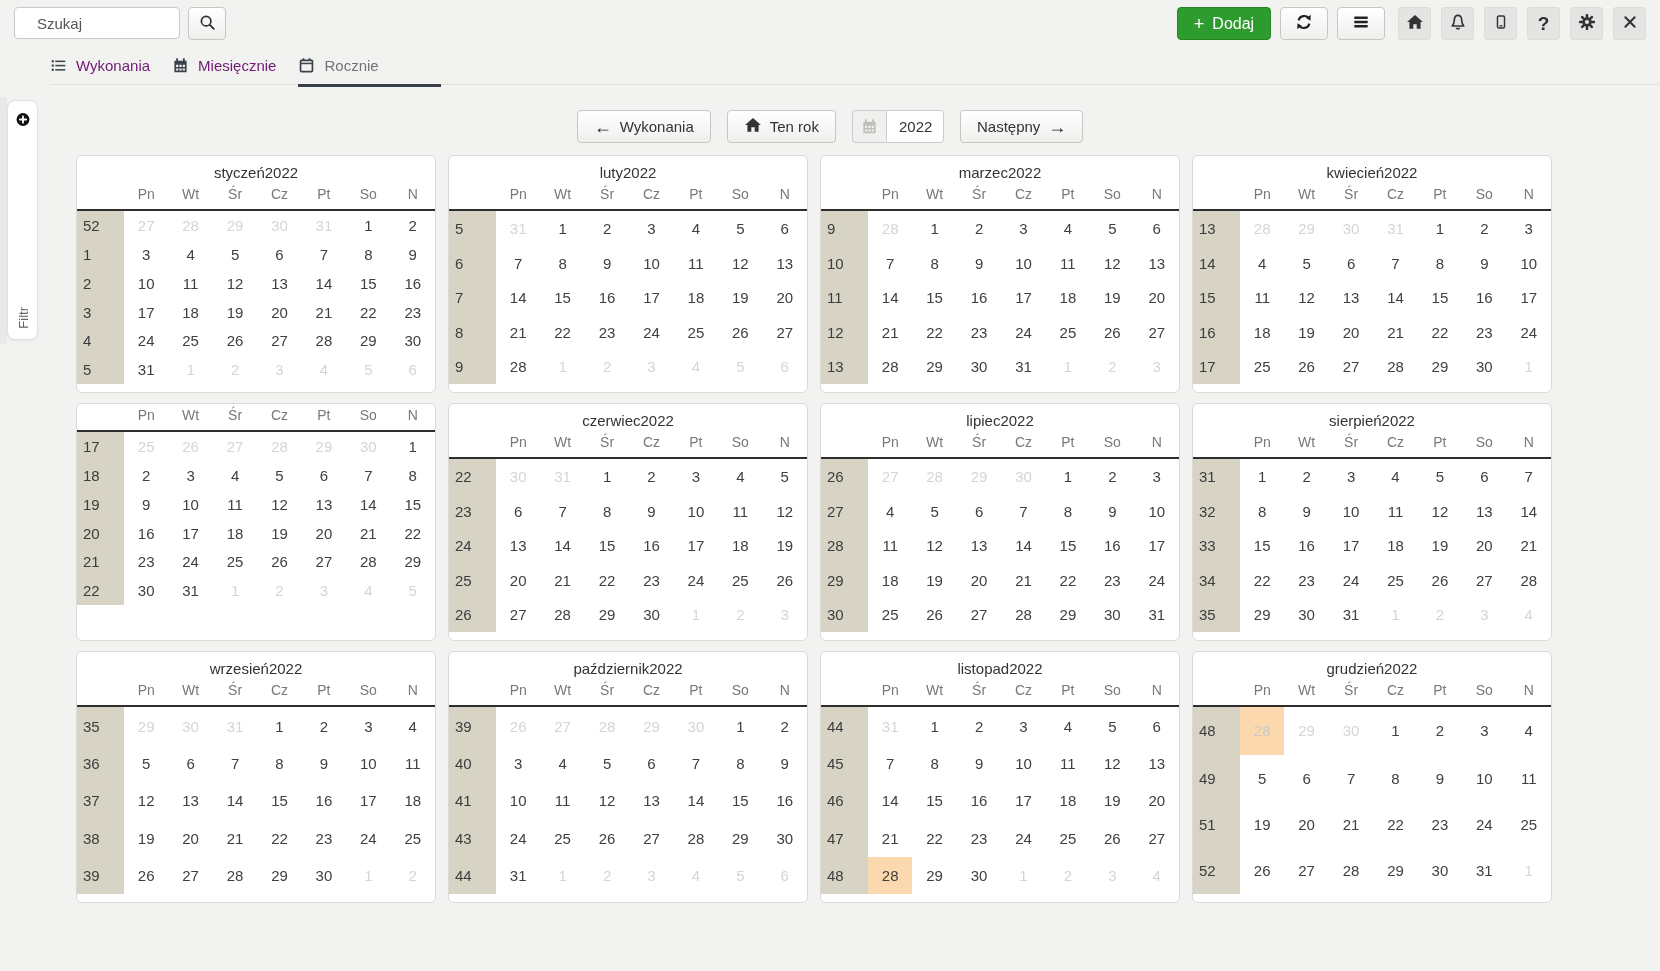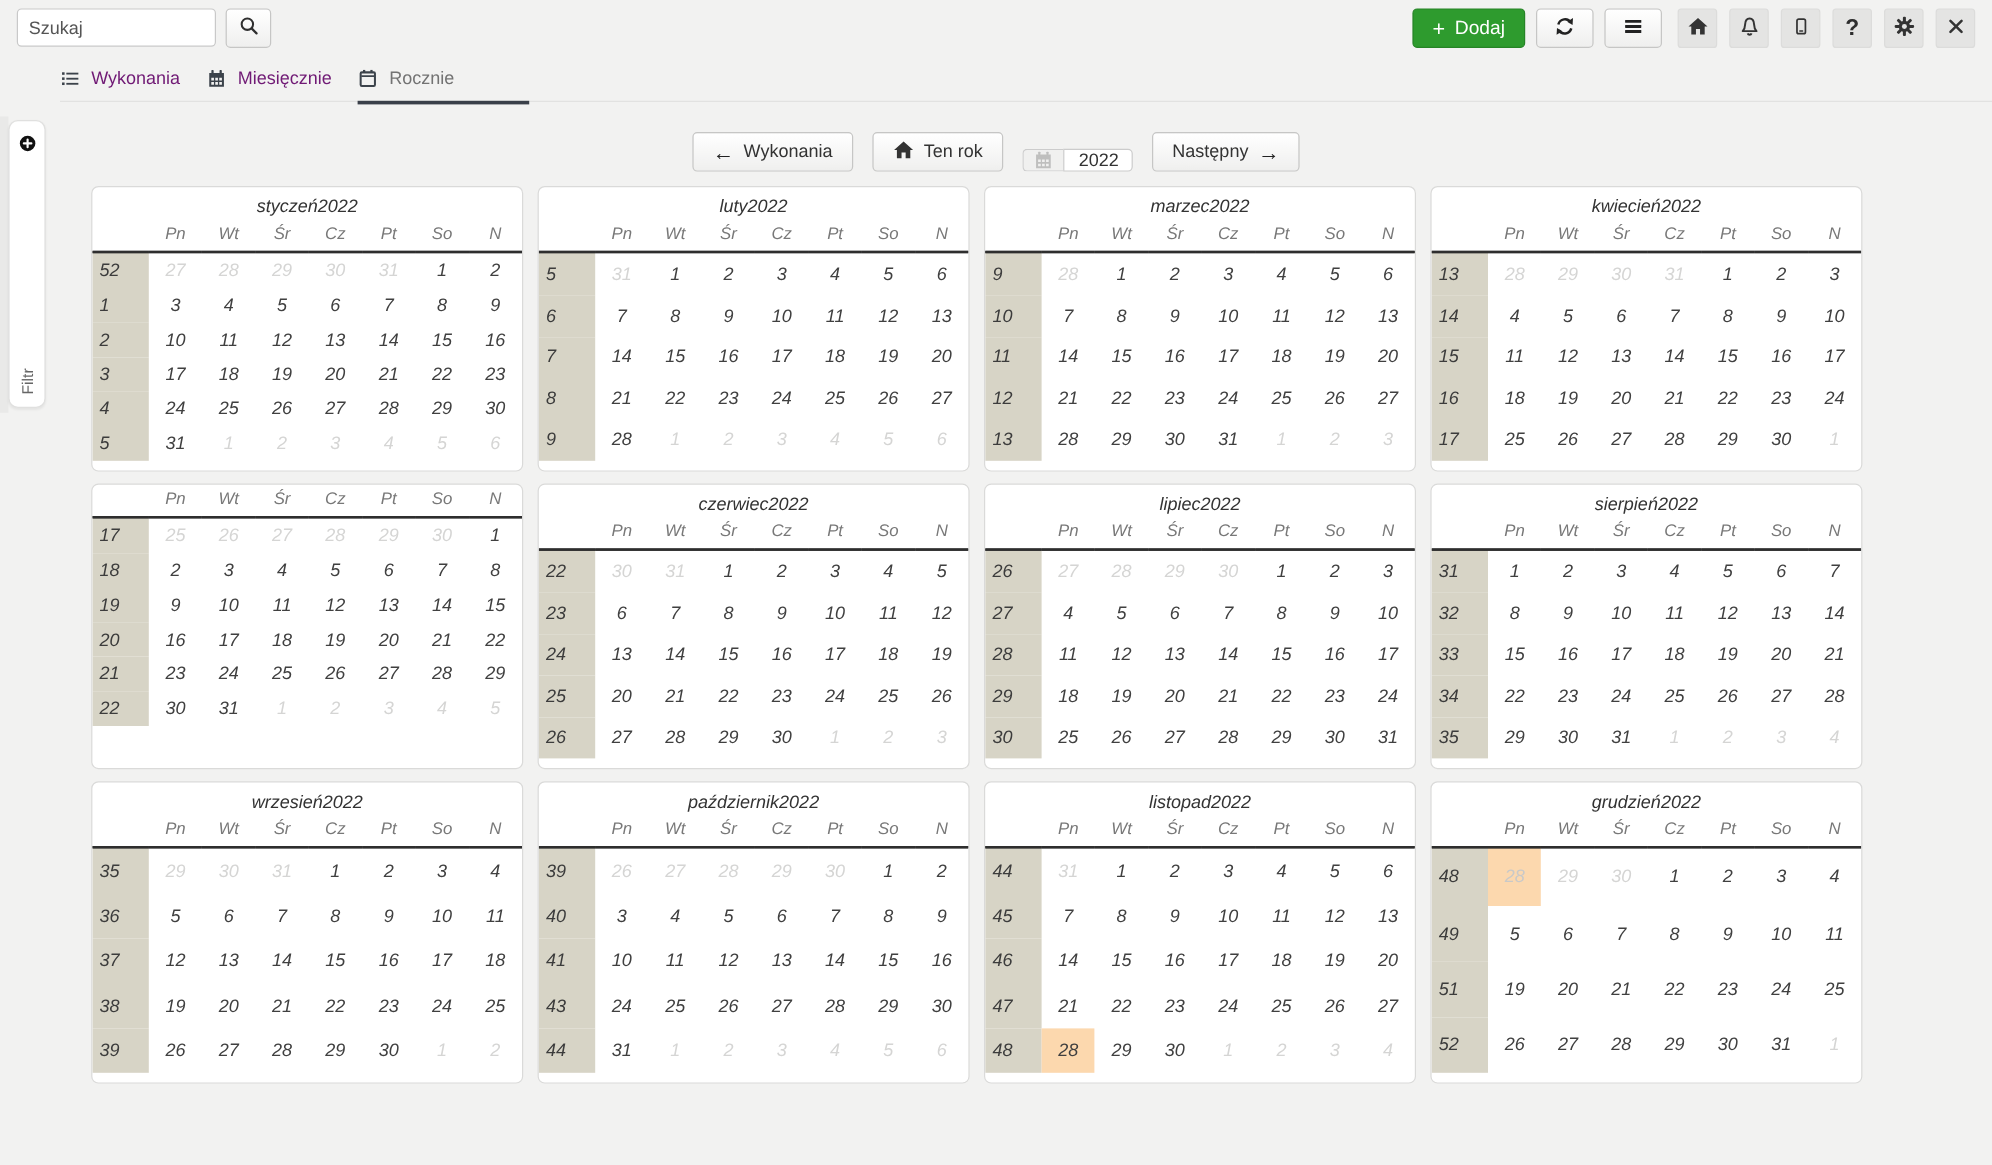--- a/index.html
+++ b/index.html
@@ -10,21 +10,21 @@
   *{box-sizing:border-box;}
   html,body{margin:0;padding:0;}
   body{
     width:1660px;height:971px;position:relative;overflow:hidden;
     background:var(--page-bg);
     font-family:"Liberation Sans","DejaVu Sans",sans-serif;color:#333;
   }
   
   .topbar{position:absolute;top:7px;left:14px;right:14px;height:36px;display:flex;align-items:flex-start;}
   .search-input{width:166px;height:32px;border:1px solid #c9c9c9;border-radius:4px;background:#fff;
-    padding:0 9px;font-size:15px;color:#0f172a;font-family:inherit;outline:none;}
+    padding:0 22px;font-size:15px;color:#0f172a;font-family:inherit;outline:none;}
   .search-input::placeholder{color:#555;opacity:1;}
   .btn{display:inline-flex;align-items:center;justify-content:center;height:33px;
     border:1px solid #c6c6c5;border-radius:4px;background:linear-gradient(#ffffff,#efefee);
     font-size:15px;color:#333;cursor:pointer;font-family:inherit;gap:8px;}
   .search-btn{width:38px;margin-left:8px;color:#2f2f2f;}
   .topbar-right{margin-left:auto;display:flex;align-items:flex-start;gap:9px;}
   .btn-green{width:94px;background:var(--green);border-color:var(--green-border);color:#fff;font-size:16px;}
   .btn-green .plus{font-size:18px;font-weight:400;line-height:1;}
   .btn-wide{width:48px;color:#222;}
   .flat-group{display:flex;gap:10px;margin-left:4px;}
@@ -43,28 +43,28 @@
   .filter-panel{position:absolute;left:7px;top:100px;width:31px;height:240px;background:#fff;
     border:1px solid #e0e0df;border-radius:8px;box-shadow:0 1px 2px rgba(0,0,0,.06);cursor:pointer;}
   .plus-circle{position:absolute;top:11px;left:50%;transform:translateX(-50%);color:#111;display:inline-flex;}
   .filter-label{position:absolute;bottom:10px;left:50%;transform:translateX(-50%) ;
     writing-mode:vertical-rl;text-orientation:mixed;transform:translateX(-50%) rotate(180deg);
     font-size:13px;color:#666;}
   
   .year-nav{position:absolute;top:110px;left:0;right:0;display:flex;justify-content:center;gap:16px;}
   .year-nav .btn{padding:0 16px;}
   .arrow{font-size:18px;line-height:1;color:#222;}
-  .year-group{display:flex;height:33px;align-items:flex-end;}
+  .year-group{display:flex;height:33px;}
   .year-addon{width:34px;display:flex;align-items:center;justify-content:center;background:#f0f0ef;
     border:1px solid #ccc;border-right:none;border-radius:4px 0 0 4px;color:#bfbfbe;}
   .year-input{width:58px;border:1px solid #ccc;border-radius:0 4px 4px 0;background:#fff;
     font-size:15px;color:#333;padding:0 0 0 12px;font-family:inherit;outline:none;}
   
   .cal-grid{position:absolute;top:155px;left:76px;display:grid;
-    grid-template-columns:repeat(4,360px);grid-template-rows:238px 238px 252px;gap:10px 12px;font-style:italic;}
+    grid-template-columns:repeat(4,360px);grid-template-rows:238px 238px 252px;gap:10px 12px;}
   .cal-card{background:#fff;border:1px solid var(--card-border);border-radius:6px;overflow:hidden;
     padding-bottom:4px;}
   .cal-title{text-align:center;font-size:15px;color:#333;padding:8px 0 2px;}
   table.cal{width:100%;height:calc(100% - 31px);border-collapse:collapse;table-layout:fixed;}
   table.cal col.wkcol{width:47px;}
   table.cal thead th{font-weight:normal;color:#787878;font-size:14px;padding:3px 0 7px;text-align:center;}
   table.cal thead tr{border-bottom:2px solid #2e2e2e;}
   table.cal th.wk{background:var(--week-bg);font-weight:normal;text-align:left;padding-left:6px;
     font-size:15px;color:#3c3c3c;}
   table.cal td.day{text-align:center;font-size:15px;color:#404040;cursor:pointer;}

